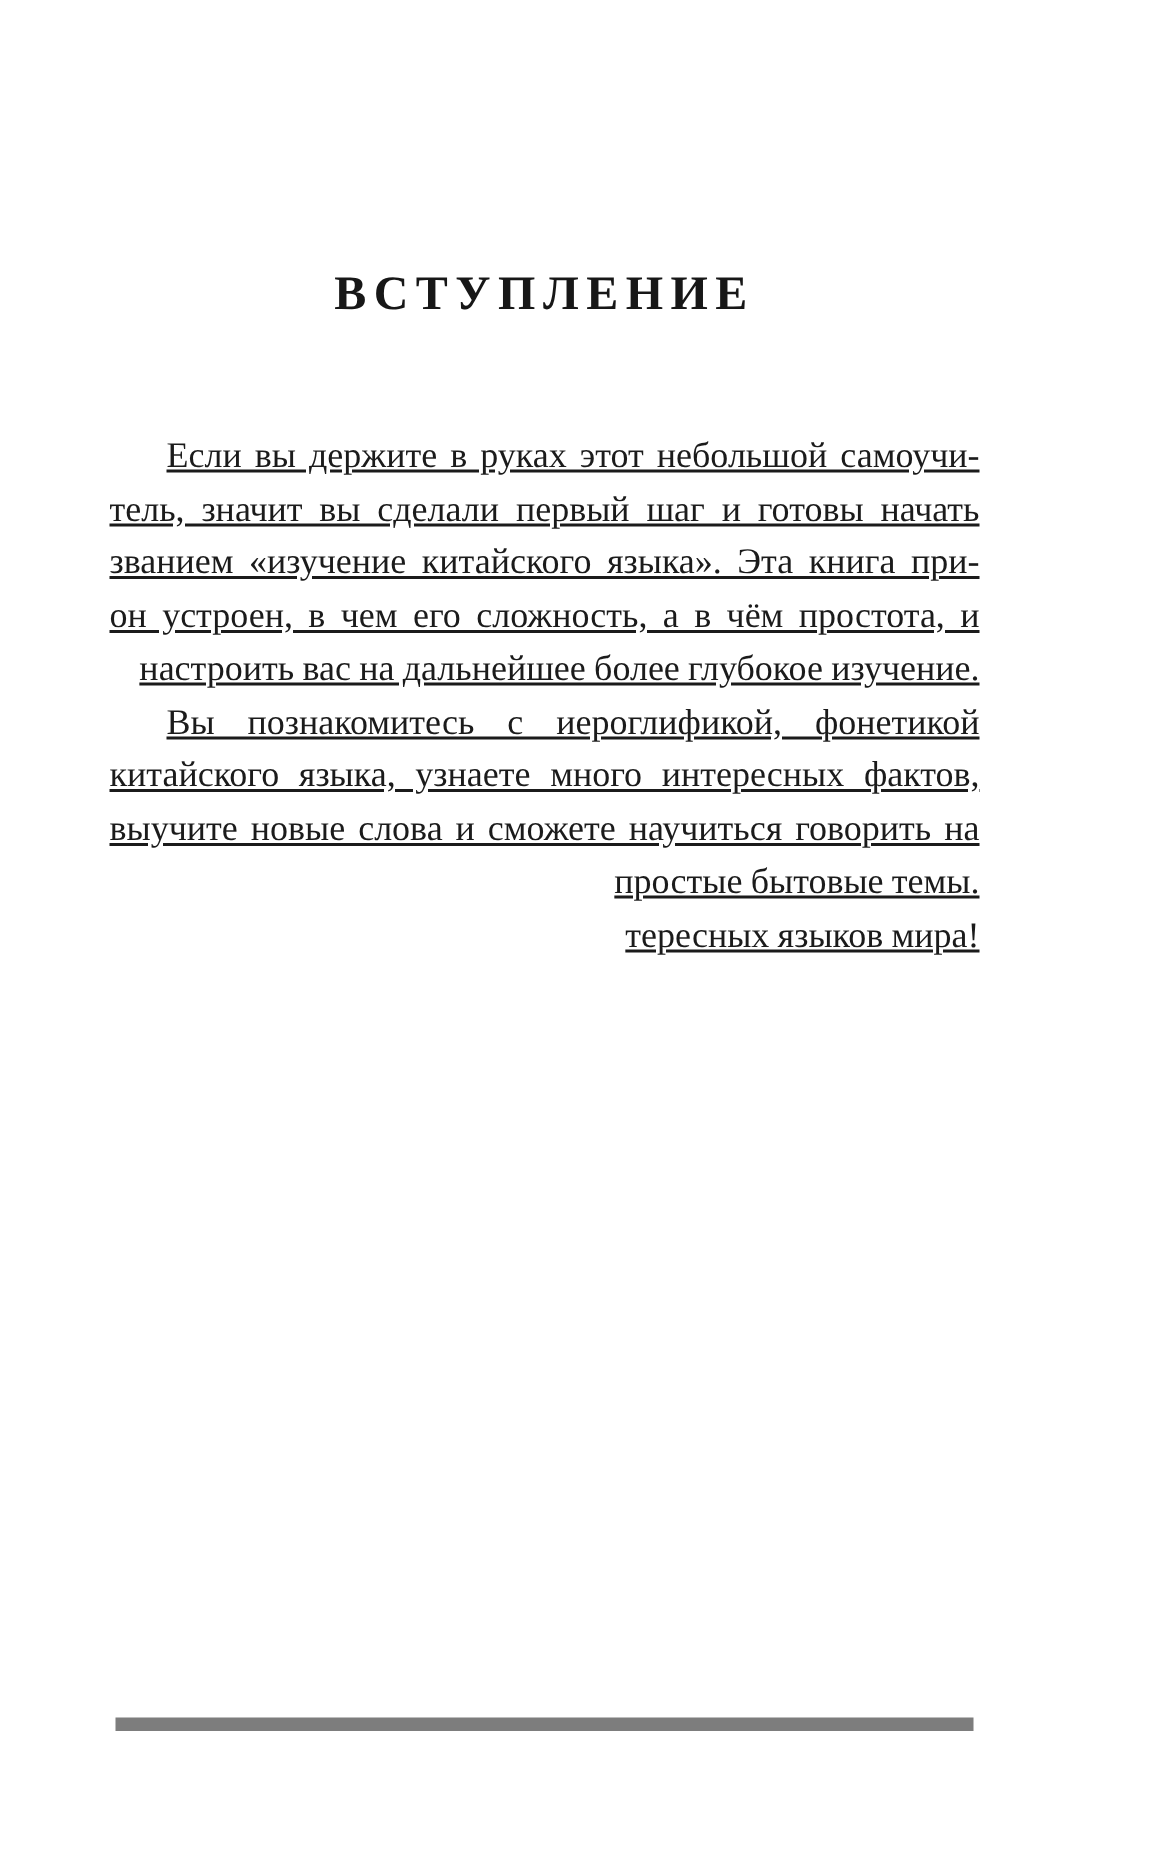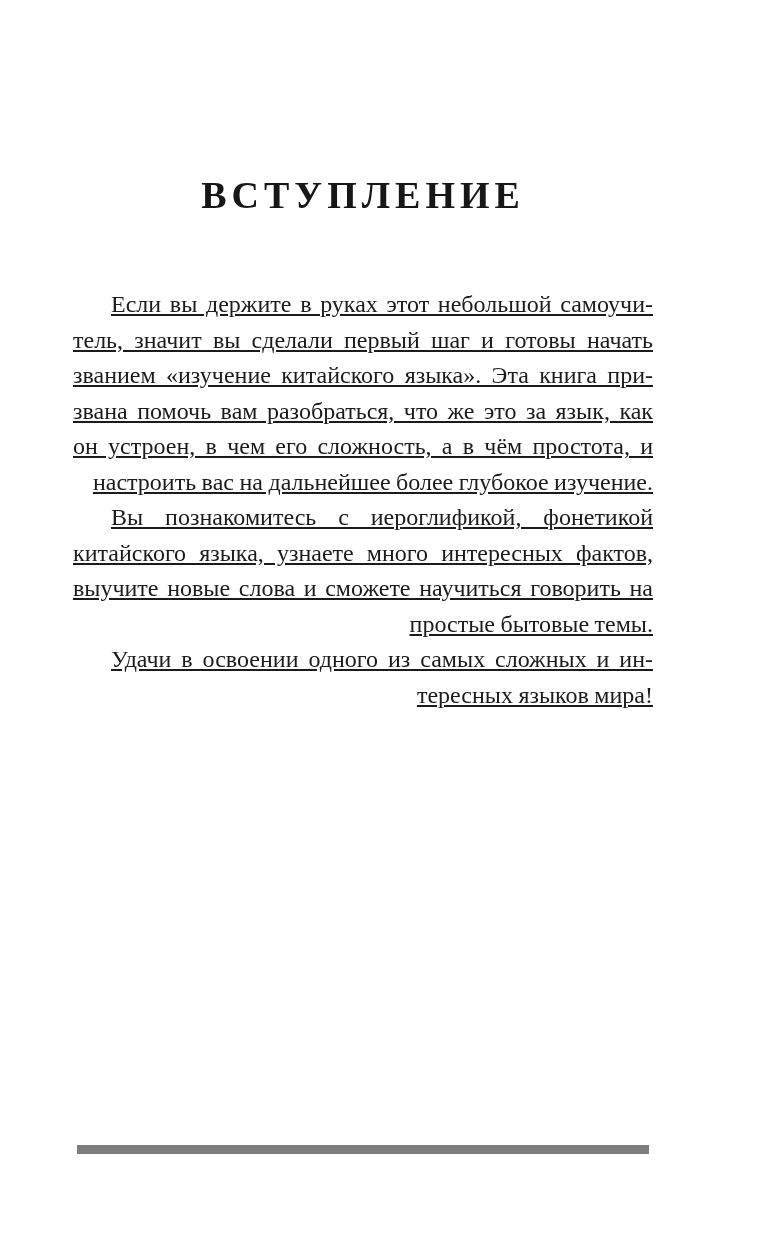--- a/index.html
+++ b/index.html
@@ -21,21 +21,21 @@
     background: #ffffff;
   }
   .text-block {
     position: absolute;
     left: 73px;
     top: 0;
     width: 580px;
   }
   .chapter-title {
     margin: 176px 0 0 0;
-    font-size: 38px;
+    font-size: 32px;
     line-height: 38px;
     font-weight: bold;
     letter-spacing: 5px;
     text-align: center;
     color: #171717;
     white-space: nowrap;
   }
   .body-text {
     margin-top: 73px;
     color: #1b1b1b;
@@ -69,30 +69,28 @@
 <body>
 
 <div class="page">
   <div class="text-block">
     <h1 class="chapter-title">ВСТУПЛЕНИЕ</h1>
     <div class="body-text" style="color: rgb(27, 27, 27); text-decoration: underline;">
         <div class="paragraph">
           <div class="line indent">Если вы держите в руках этот небольшой самоучи-</div>
           <div class="line">тель, значит вы сделали первый шаг и готовы начать</div>
           <div class="line">званием «изучение китайского языка». Эта книга при-</div>
-          <div class="line">звана помочь вам разобраться, что же это за язык, как</div>
           <div class="line">он устроен, в чем его сложность, а в чём простота, и</div>
           <div class="line last">настроить вас на дальнейшее более глубокое изучение.</div>
         </div>
         <div class="paragraph">
           <div class="line indent">Вы познакомитесь с иероглификой, фонетикой</div>
           <div class="line">китайского языка, узнаете много интересных фактов,</div>
           <div class="line">выучите новые слова и сможете научиться говорить на</div>
           <div class="line last">простые бытовые темы.</div>
         </div>
         <div class="paragraph">
-          <div class="line indent">Удачи в освоении одного из самых сложных и ин-</div>
           <div class="line last">тересных языков мира!</div>
         </div>
       </div>
   </div>
   <div class="divider-bar" style="background: rgb(125, 125, 125);"></div>
 </div>
 
 </body></html>

